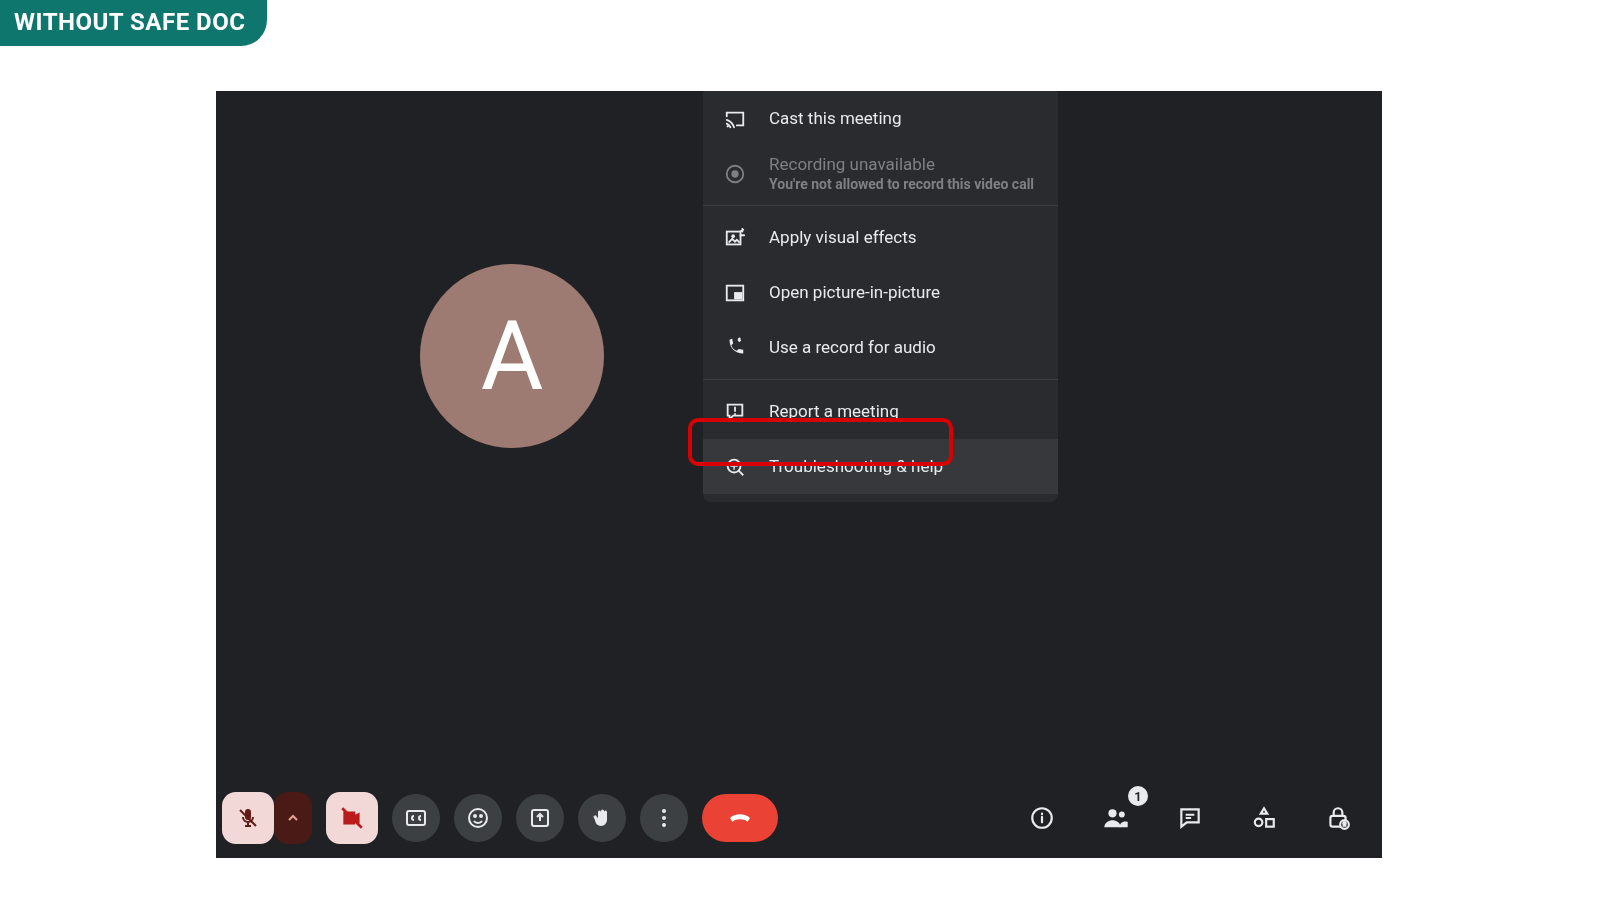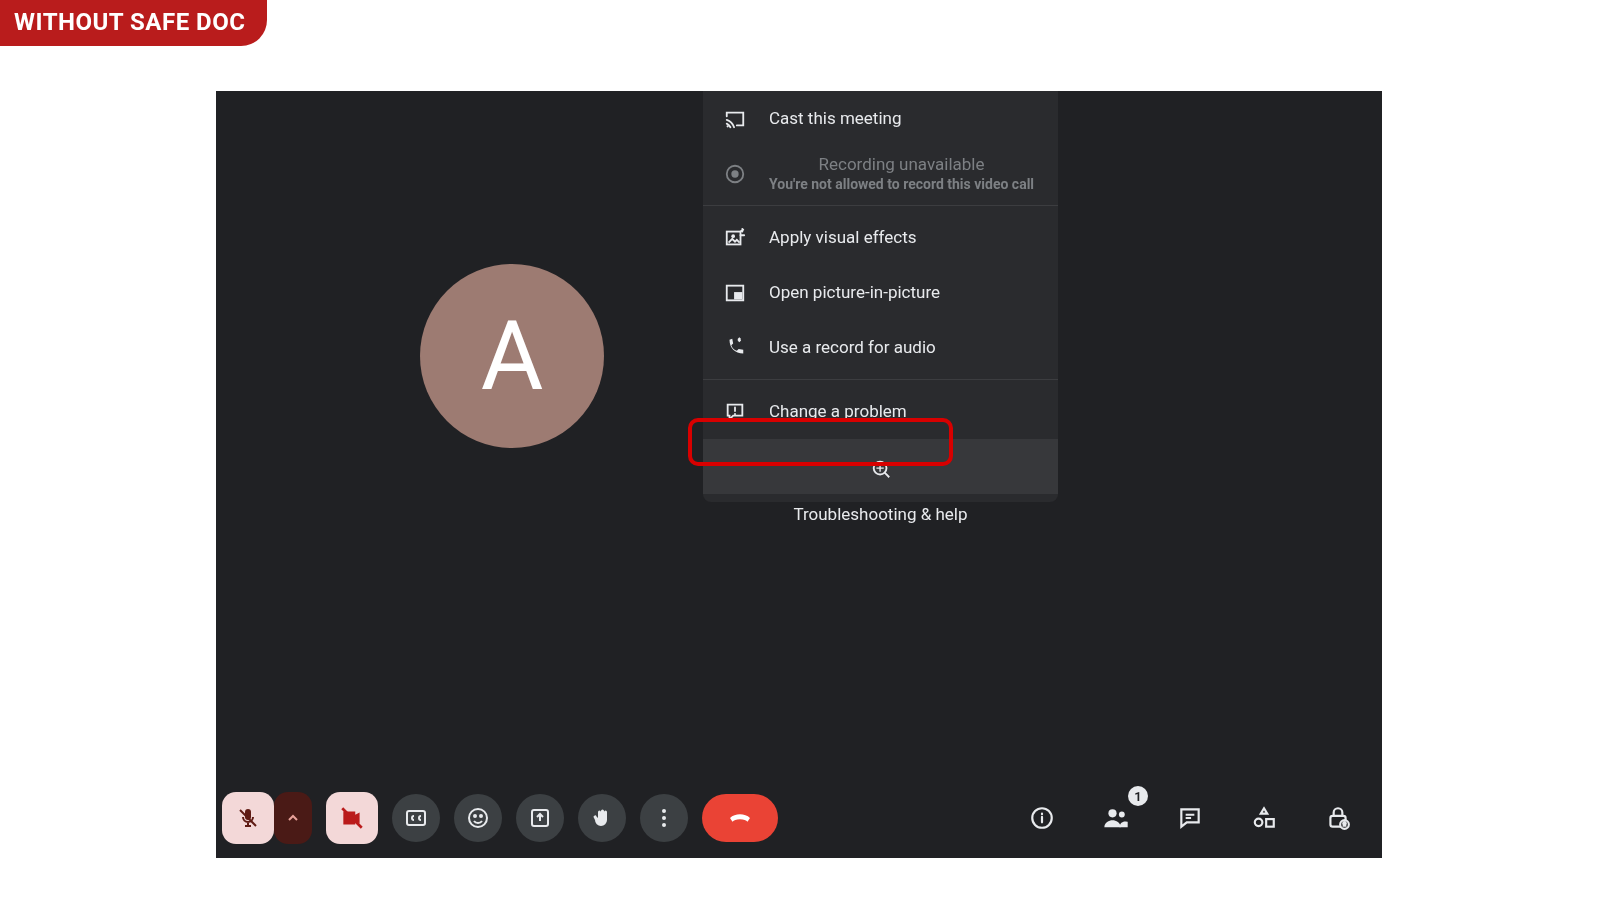--- a/index.html
+++ b/index.html
@@ -8,21 +8,21 @@
     height: 900px;
     background: #ffffff;
     font-family: "Google Sans", Roboto, Arial, sans-serif;
     position: relative;
     overflow: hidden;
   }
   .safe-doc-badge {
     position: absolute;
     top: 0;
     left: 0;
-    background: #b91c1c;
+    background: #0f766e;
     color: #fff;
     font-weight: 700;
     font-size: 24px;
     padding: 8px 22px 10px 14px;
     border-bottom-right-radius: 26px;
     letter-spacing: .5px;
   }
   .meet-frame {
     position: absolute;
     left: 216px;
@@ -55,38 +55,38 @@
     background: #2a2b2e;
     border-radius: 0 0 8px 8px;
     display: flex;
     flex-direction: column;
     padding-bottom: 8px;
   }
   .menu-item {
     display: flex;
     align-items: center;
     height: 55px;
-    padding: 18px 20px;
+    padding: 8px 20px;
     color: #e8eaed;
     font-size: 17px;
     gap: 22px;
     cursor: pointer;
   }
   .menu-item .mi-icon {
     width: 24px;
     height: 24px;
     display: flex;
     align-items: center;
     justify-content: center;
     flex-shrink: 0;
   }
-  .menu-item.disabled { color: #7d8084; cursor: default; text-align: center; }
+  .menu-item.disabled { color: #7d8084; cursor: default; }
   .menu-item.disabled .mi-sub { font-size: 14px; color: #7d8084; font-weight: bold; }
   .menu-item .mi-text { display:flex; flex-direction:column; line-height:1.3; }
-  .menu-item.hover { background: #37383b; flex-direction: column; }
+  .menu-item.hover { background: #37383b; }
   .menu-divider {
     height: 1px;
     background: #3c3d40;
     margin: 4px 0;
   }
   .highlight-box {
     position: absolute;
     border: 4px solid #d80000;
     border-radius: 10px;
     pointer-events: none;
@@ -230,21 +230,21 @@
     <div class="menu-divider"></div>
 
     <div class="menu-item">
       <span class="mi-icon">
         <svg width="22" height="22" viewBox="0 0 24 24" fill="none" stroke="#e8eaed" stroke-width="2">
           <path d="M4 4 h16 v12 h-10 l-4 4 v-4 h-2 z"></path>
             <path d="M12 7 v4 M12 14 v0.5" stroke-linecap="round"></path>
         </svg>
       </span>
       <span class="mi-text">
-          <span>Change a problem</span>
+          <span>Report a meeting</span>
         </span>
     </div>
 
 
     <div class="menu-item hover">
       <span class="mi-icon">
         <svg width="22" height="22" viewBox="0 0 24 24" fill="none" stroke="#e8eaed" stroke-width="2">
           <circle cx="11" cy="11" r="7"></circle>
             <path d="M16 16 l5 5"></path>
             <path d="M7 11 h8 M11 7 v8" stroke-width="1.5"></path>

